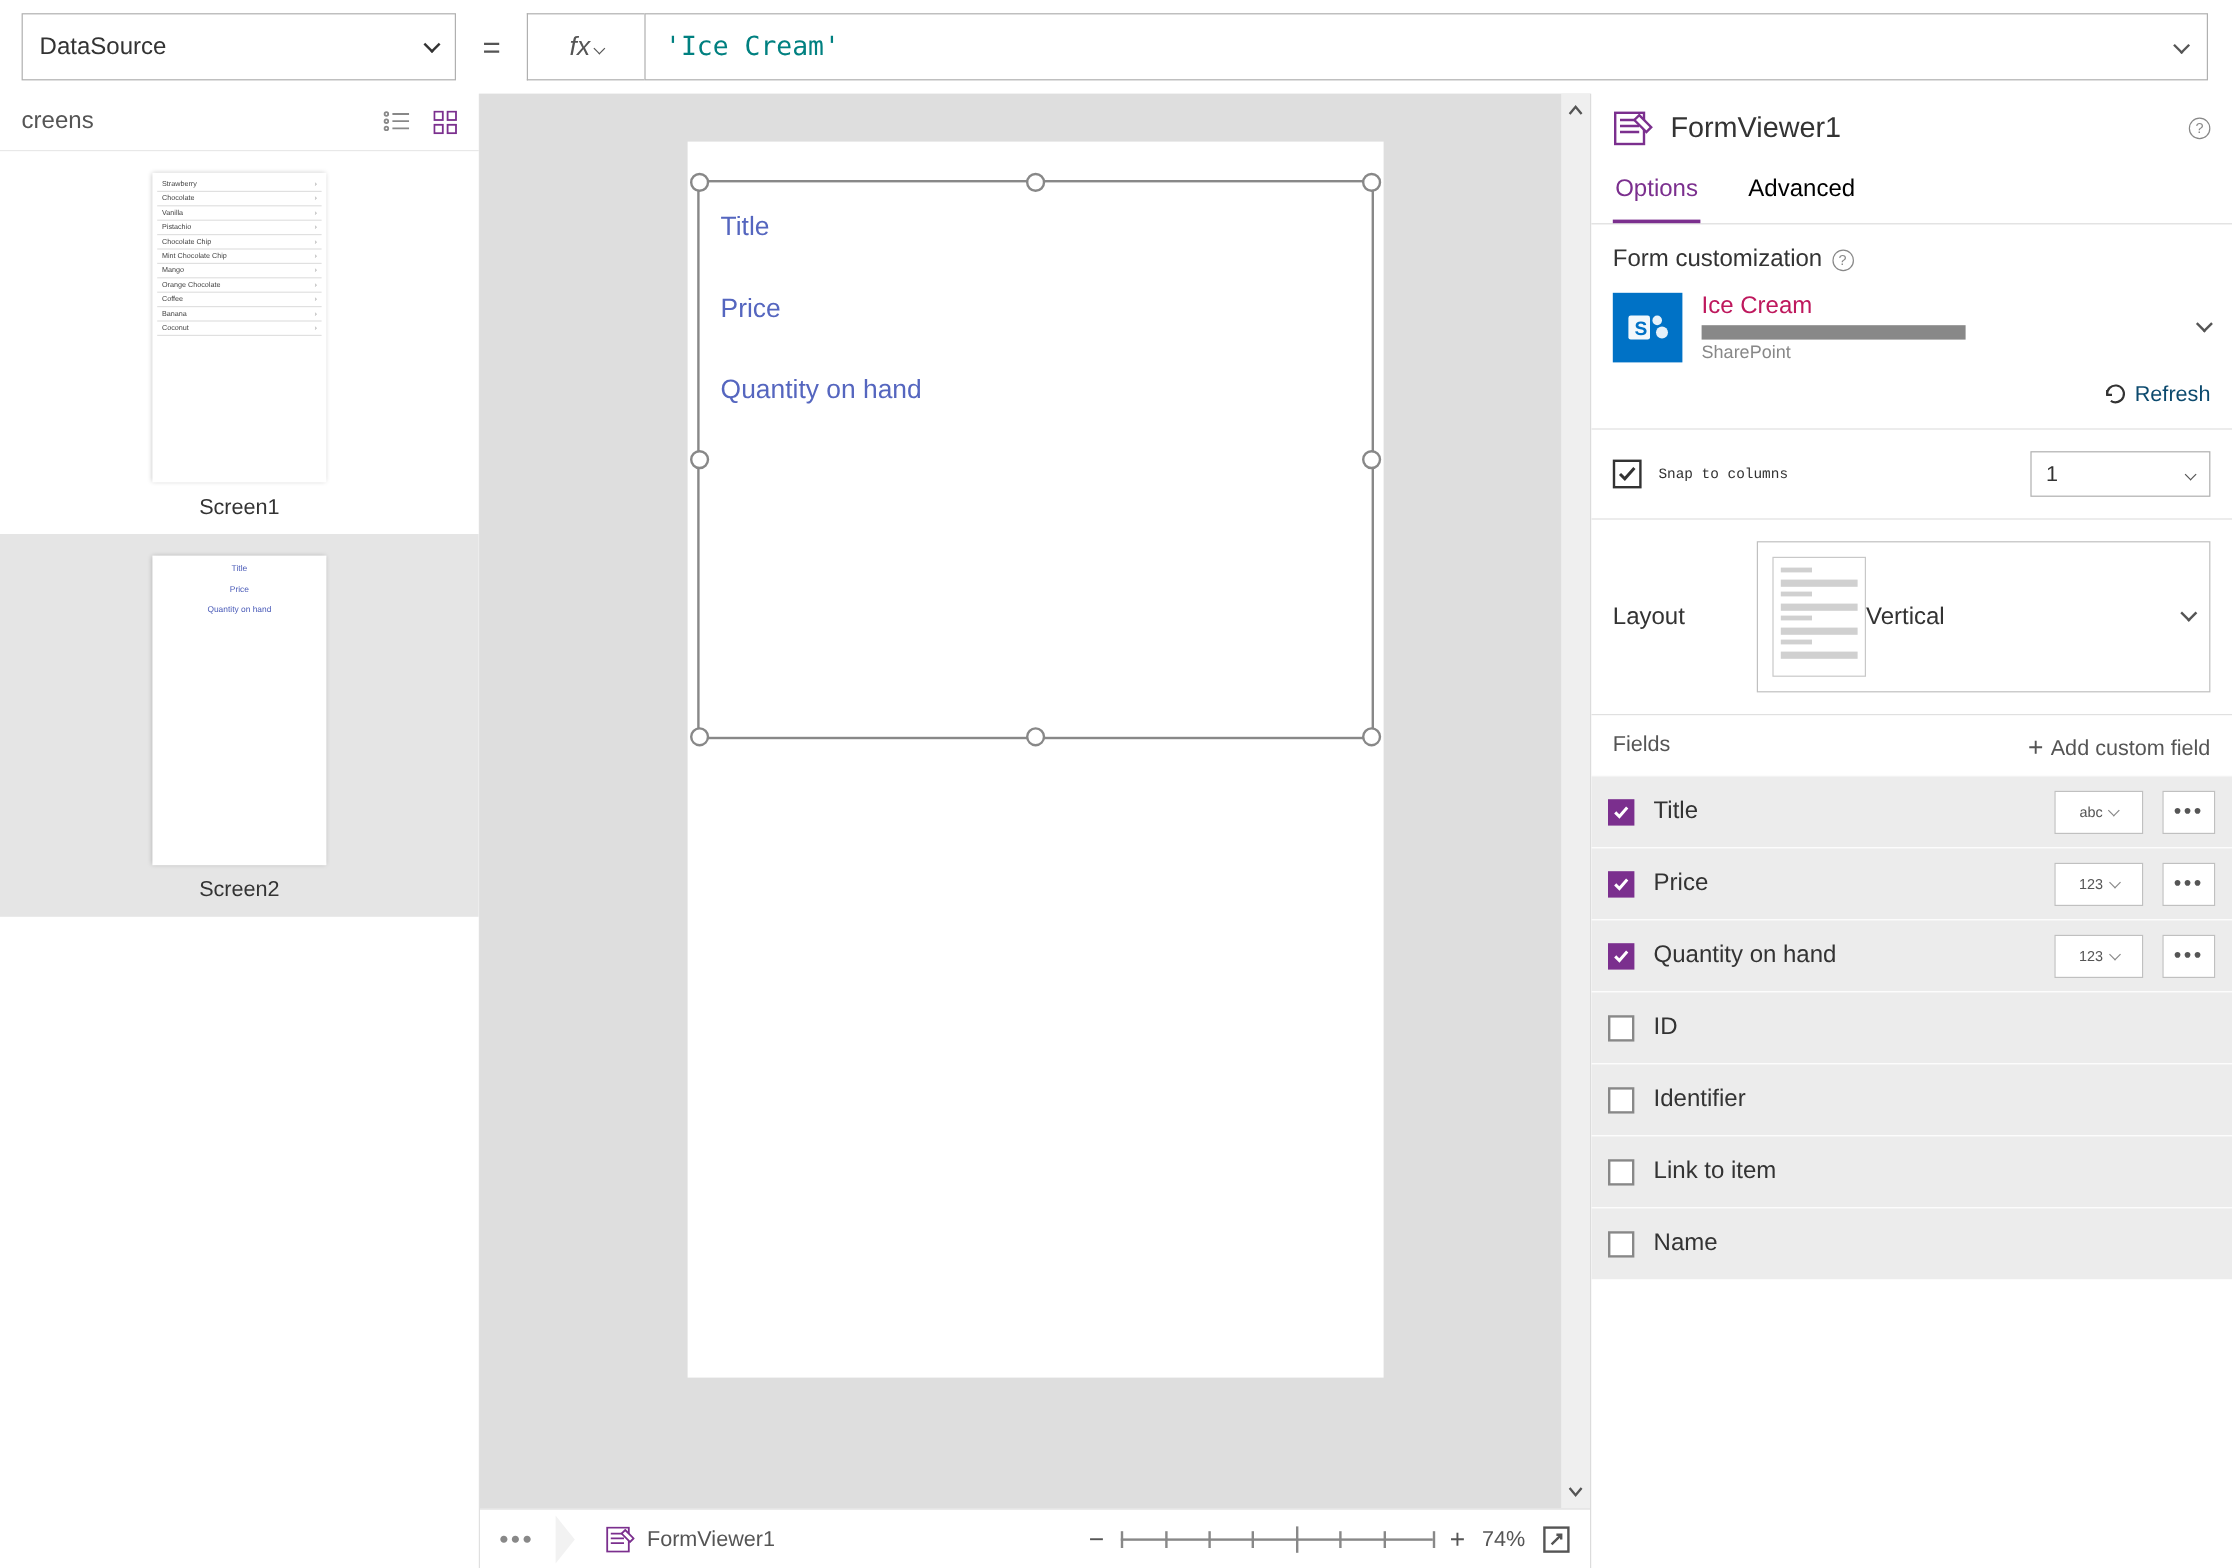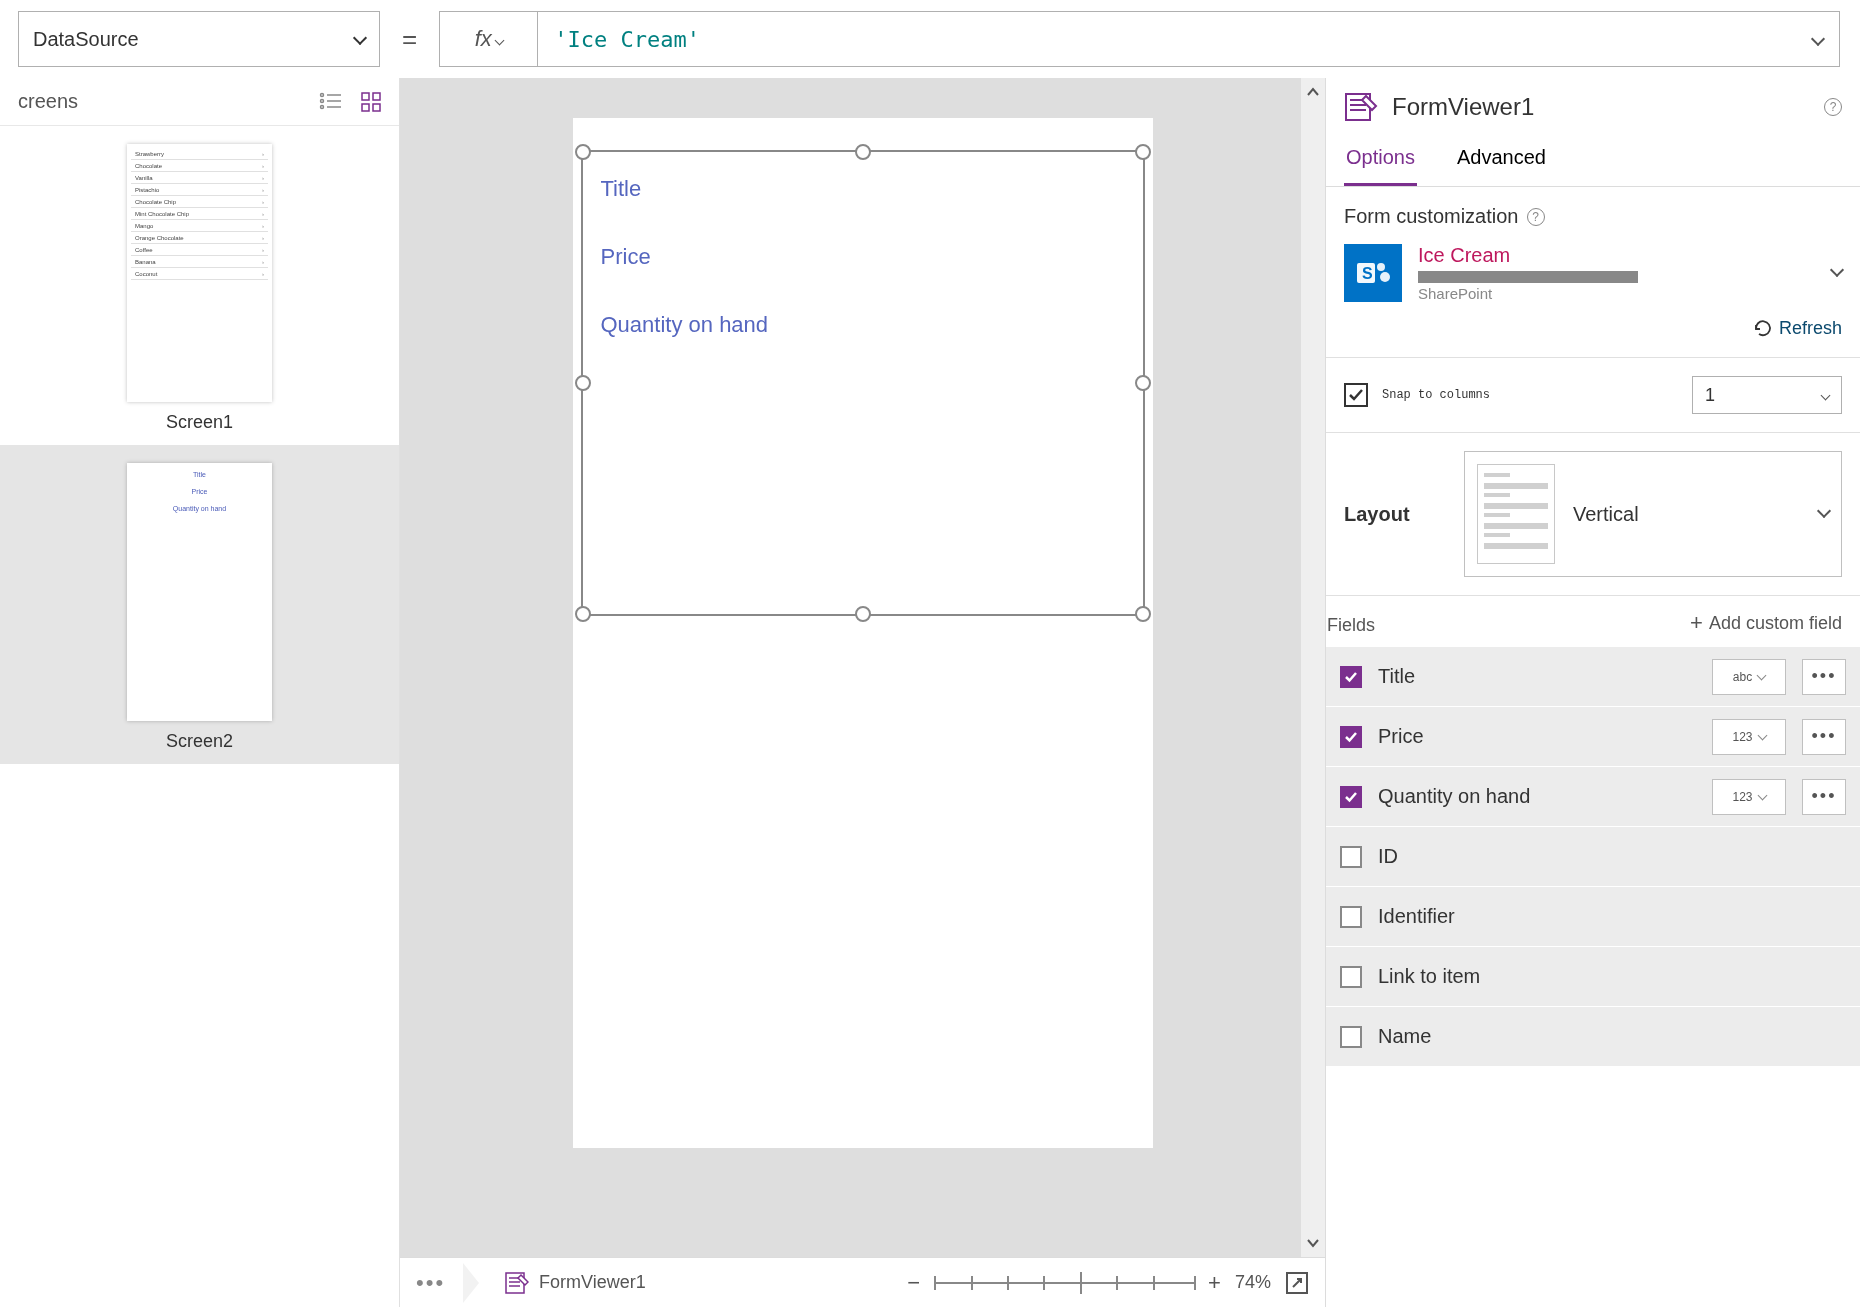--- a/index.html
+++ b/index.html
@@ -85,28 +85,28 @@
   .ds-type { font-size: 15px; color: #888; }
   .refresh-row { display: flex; justify-content: flex-end; margin-top: 16px; gap: 6px; align-items: center; font-size: 18px; color: #0c4a6e; cursor: pointer; }
 
   .snap-row { display: flex; align-items: center; gap: 14px; }
   .checkbox { width: 24px; height: 24px; border: 2px solid #333; display: inline-flex; align-items: center; justify-content: center; cursor: pointer; flex-shrink: 0; }
   .snap-row .label { font-size: 12px; flex: 1; font-family: Liberation Mono, monospace; }
   .col-select { width: 150px; height: 38px; border: 1px solid #b0b0b0; display: flex; align-items: center; padding: 0 12px; font-size: 18px; cursor: pointer; }
   .col-select .chev { margin-left: auto; }
 
   .layout-row { display: flex; align-items: center; gap: 20px; }
-  .layout-label { font-size: 20px; width: 100px; font-weight: bold; }
-  .layout-select { flex: 1; height: 126px; border: 1px solid #c0c0c0; display: flex; align-items: center; padding: 12px; gap: 18px; cursor: pointer; }
+  .layout-label { font-size: 20px; width: 100px; }
+  .layout-select { flex: 1; height: 126px; border: 1px solid #c0c0c0; display: flex; align-items: center; padding: 12px; cursor: pointer; }
   .layout-thumb { width: 78px; height: 100px; border: 1px solid #c8c8c8; background: #fff; padding: 8px 6px; }
   .layout-thumb .line { height: 6px; background: #d0d0d0; margin-bottom: 4px; }
   .layout-thumb .line.short { width: 40%; height: 4px; margin-bottom: 6px; }
   .layout-name { font-size: 20px; flex: 1; }
 
-  .fields-header { display: flex; align-items: flex-end; padding: 14px 18px 10px 1px; }
+  .fields-header { display: flex; align-items: flex-start; padding: 14px 18px 10px 18px; }
   .fields-header .label { font-size: 18px; color: #555; }
   .add-field { margin-left: auto; font-size: 18px; color: #555; cursor: pointer; display: flex; align-items: center; gap: 6px; }
   .field-row { display: flex; align-items: center; height: 60px; border-top: 1px solid #fff; background: #ececec; padding: 0 14px; gap: 16px; }
   .fcheck { width: 22px; height: 22px; cursor: pointer; display: inline-flex; align-items: center; justify-content: center; flex-shrink: 0; }
   .fcheck.checked { background: #7b2f8e; }
   .fcheck.unchecked { border: 2px solid #888; background: #fff; }
   .field-name { flex: 1; font-size: 20px; color: #333; }
   .field-type { width: 74px; height: 36px; border: 1px solid #c0c0c0; display: flex; align-items: center; justify-content: center; gap: 6px; font-size: 12px; color: #555; cursor: pointer; background: #fff; }
   .field-more { width: 44px; height: 36px; border: 1px solid #c0c0c0; display: flex; align-items: center; justify-content: center; font-size: 18px; color: #555; letter-spacing: 2px; cursor: pointer; background: #fff; }
 

